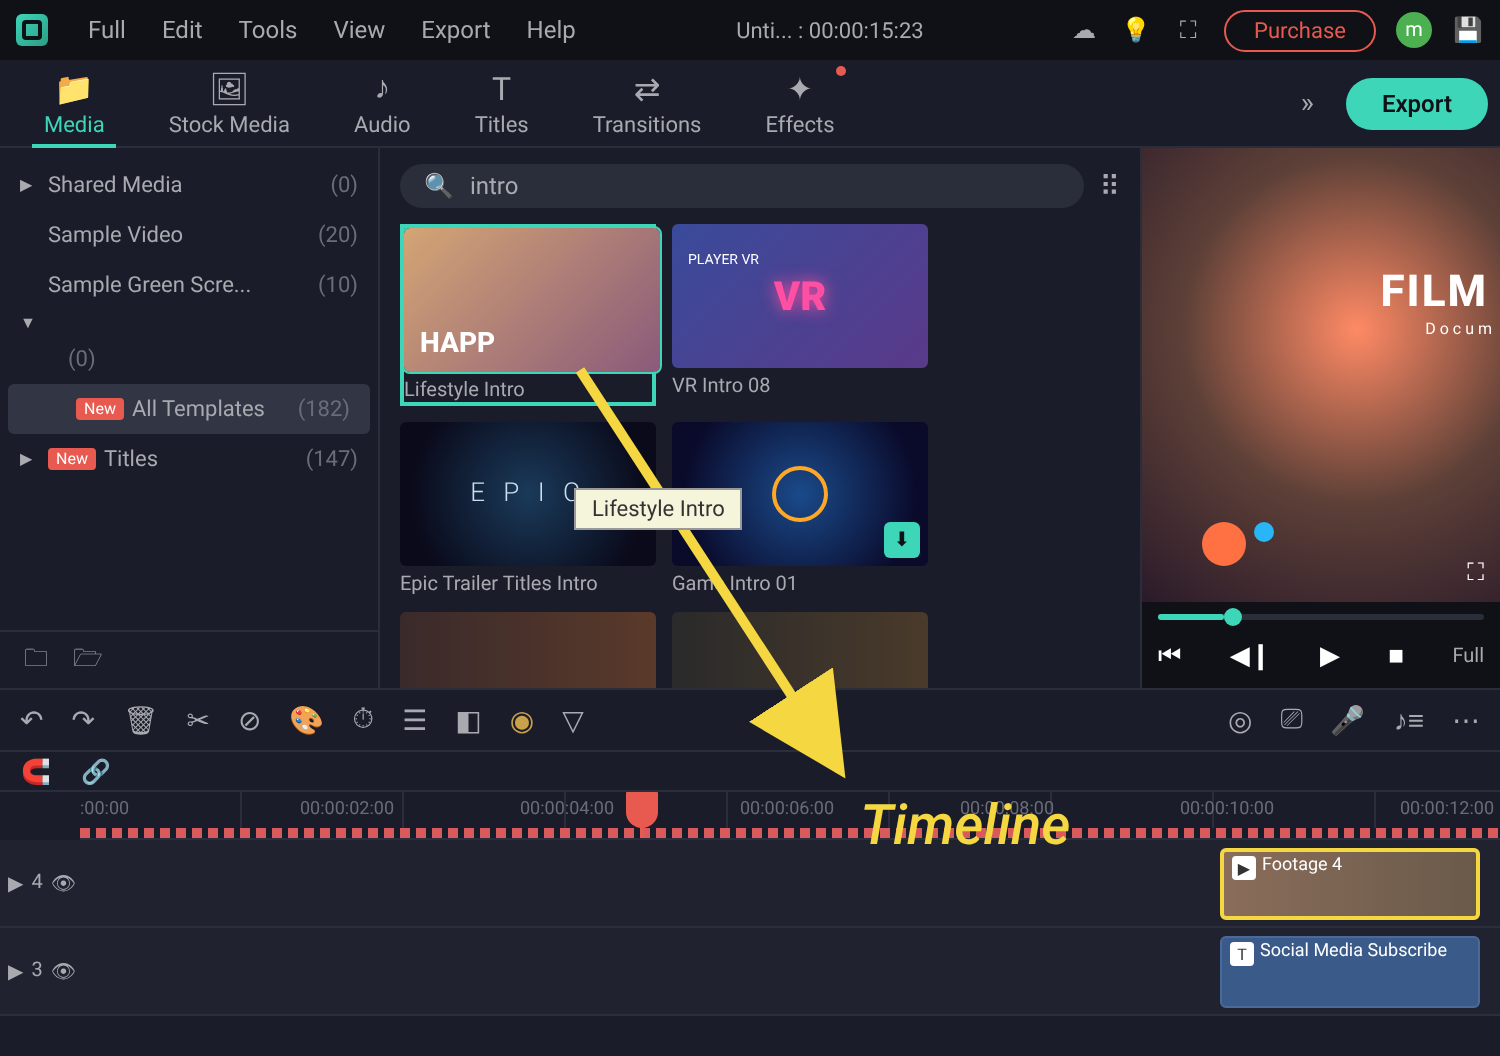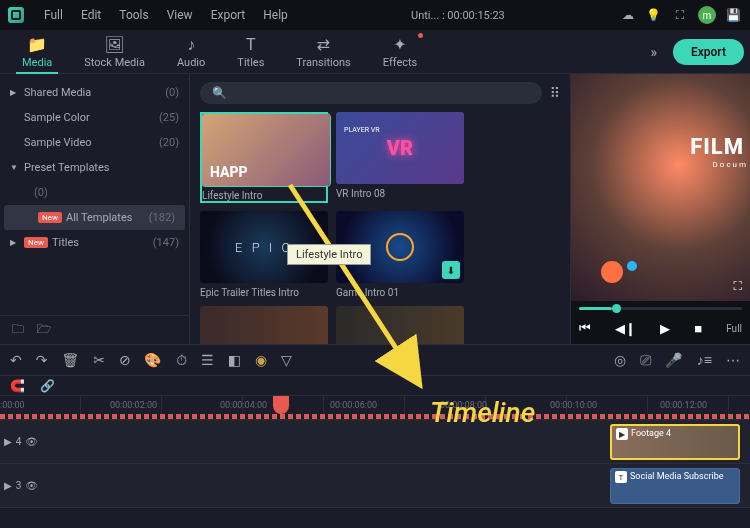--- a/index.html
+++ b/index.html
@@ -69,21 +69,21 @@
 
 .tl-toolbar{height:32px;background:#1a1d29;border-top:1px solid #2a2d3a;border-bottom:1px solid #2a2d3a;display:flex;align-items:center;padding:0 10px;gap:14px}
 .tl-ico{color:#a8aab0;cursor:pointer;font-size:14px}
 .tl-ico.accent{color:#c9a14a}
 .tl-right{margin-left:auto;display:flex;gap:14px}
 
 .tl-header{height:20px;background:#1a1d29;display:flex;align-items:center;padding:0 10px;gap:14px;border-bottom:1px solid #2a2d3a}
 .tl-header .ico{font-size:12px}
 
 .timeline{background:#1a1d29;position:relative;height:132px}
-.ruler{height:24px;position:relative;border-bottom:1px solid #2a2d3a;overflow:hidden}
+.ruler{height:24px;position:relative;margin-left:40px;border-bottom:1px solid #2a2d3a;overflow:hidden}
 .ruler-bg{position:absolute;inset:0;background:repeating-linear-gradient(90deg,#1a1d29 0,#1a1d29 80px,#2a2d3a 80px,#2a2d3a 81px)}
 .ruler-times{position:absolute;top:4px;left:0;right:0;display:flex;font-size:9px;color:#6a6d78}
 .ruler-times span{width:110px;flex-shrink:0}
 .ruler-red{position:absolute;bottom:0;left:0;right:0;height:5px;background:repeating-linear-gradient(90deg,#d85a5a 0,#d85a5a 5px,#1a1d29 5px,#1a1d29 8px)}
 .playhead{position:absolute;top:0;left:280px;width:2px;height:100%;background:#e85a4f;z-index:5}
 .playhead-head{position:absolute;top:-2px;left:-7px;width:16px;height:20px;background:#e85a4f;border-radius:3px 3px 8px 8px}
 .track{height:44px;display:flex;align-items:center;border-bottom:1px solid #2a2d3a;background:#20232f}
 .track-head{width:40px;display:flex;align-items:center;gap:4px;padding:0 4px;font-size:10px}
 .track-body{flex:1;position:relative;height:100%}
 .clip{position:absolute;top:4px;height:36px;border-radius:3px;overflow:hidden;font-size:9px;color:#fff;padding:2px 4px;display:flex;align-items:flex-start;gap:3px}
@@ -121,20 +121,21 @@
     <span class="menu-item">Tools</span>
     <span class="menu-item">View</span>
     <span class="menu-item">Export</span>
     <span class="menu-item">Help</span>
   </div>
   <div class="title-center">Unti... : 00:00:15:23</div>
   <div class="title-right">
     <span class="ico">☁</span>
     <span class="ico" style="color:#f5a623">💡</span>
     <span class="ico">⛶</span>
+    <span class="purchase">Purchase</span>
     <span class="avatar">m</span>
     <span class="ico">💾</span>
   </div>
 </div>
 
 <div class="ribbon">
   <div class="rib-tab active">
     <span class="rib-ico">📁</span>
     <span class="rib-label">Media</span>
   </div>
@@ -167,30 +168,29 @@
 
 <div class="workspace">
   <div class="sidebar">
     <div class="side-list" id="side-list">
         <div class="side-row">
           <span class="chev">▶</span>
           <span class="name">Shared Media</span>
           <span class="count">(0)</span>
         </div>
         <div class="side-row">
-          <span class="name">Sample Color</span>
-          <span class="count">(25)</span>
-        </div>
-        <div class="side-row">
           <span class="name">Sample Video</span>
           <span class="count">(20)</span>
         </div>
         <div class="side-row">
+          <span class="name">Sample Green Scre...</span>
+          <span class="count">(10)</span>
+        </div>
+        <div class="side-row">
           <span class="chev">▼</span>
-          <span class="name">Preset Templates</span>
           <span class="count"></span>
         </div>
         <div class="side-row" style="padding-left: 34px;">
           <span class="count">(0)</span>
         </div>
         <div class="side-row selected" style="padding-left: 34px;">
           <span class="badge-new">New</span>
           <span class="name">All Templates</span>
           <span class="count">(182)</span>
         </div>
@@ -204,20 +204,21 @@
     <div class="side-toolbar">
       <span class="ico">🗀</span>
       <span class="ico">🗁</span>
     </div>
   </div>
 
   <div class="browser">
     <div class="search-row">
       <div class="search-box">
         <span>🔍</span>
+        <input class="search-input" value="intro" style="">
       </div>
       <span class="grid-toggle">⠿</span>
     </div>
     <div class="thumbs" id="thumbs">
         <div class="thumb drag">
           <div class="thumb-img t1"></div>
           <div class="thumb-label">Lifestyle Intro</div>
         </div>
         <div class="thumb">
           <div class="thumb-img t2"></div>

